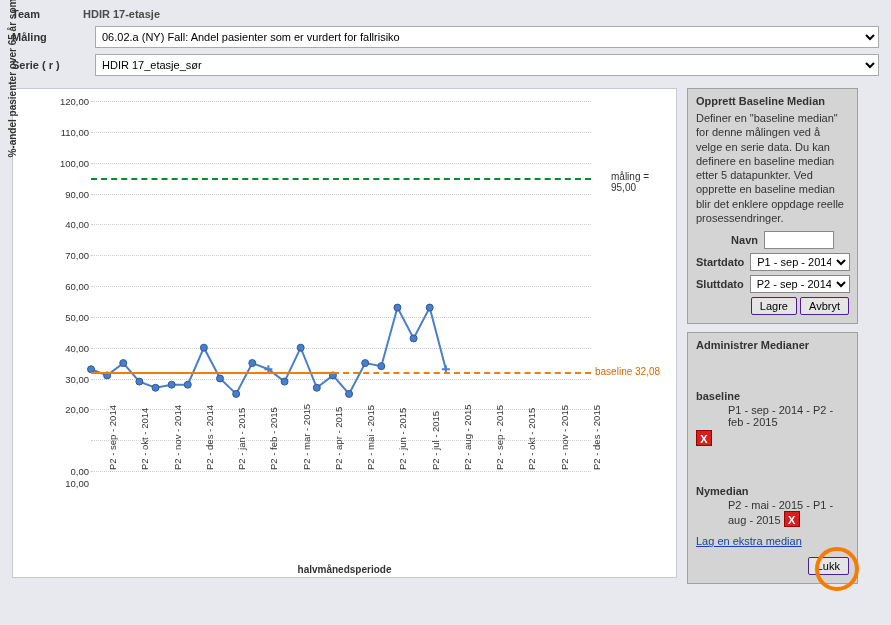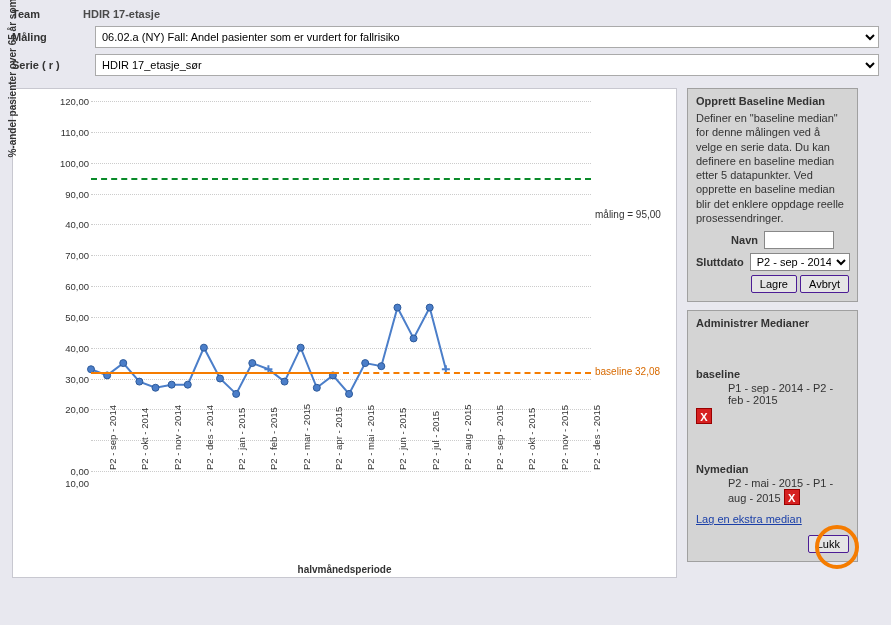--- a/index.html
+++ b/index.html
@@ -260,21 +260,21 @@
             <circle cx="258.06451612903226" cy="292.91666666666663" r="3.5" class="pt"></circle>
             <circle cx="274.19354838709677" cy="262.0833333333333" r="3.5" class="pt"></circle>
             <circle cx="290.3225806451613" cy="265.1666666666667" r="3.5" class="pt"></circle>
             <circle cx="306.4516129032258" cy="206.58333333333334" r="3.5" class="pt"></circle>
             <circle cx="322.5806451612903" cy="237.41666666666666" r="3.5" class="pt"></circle>
             <circle cx="338.7096774193548" cy="206.58333333333334" r="3.5" class="pt"></circle>
             <line x1="350.83870967741933" x2="358.83870967741933" y1="268.25" y2="268.25" class="cross"></line>
             <line x1="354.83870967741933" x2="354.83870967741933" y1="264.25" y2="272.25" class="cross"></line>
           </svg>
       </div>
-      <div class="target-label" style="left:582px;top:82px;margin-top:38px;">måling = 95,00</div>
+      <div class="target-label" style="left:598px;top:82px;">måling = 95,00</div>
       <div class="target-label" style="left:582px;top:277px;color:#d86a00;">baseline 32,08</div>
 
       <div id="xticks">
           <div class="x-tick" style="left: 94.129px;">P2 - sep - 2014</div>
           <div class="x-tick" style="left: 126.387px;">P2 - okt - 2014</div>
           <div class="x-tick" style="left: 158.645px;">P2 - nov - 2014</div>
           <div class="x-tick" style="left: 190.903px;">P2 - des - 2014</div>
           <div class="x-tick" style="left: 223.161px;">P2 - jan - 2015</div>
           <div class="x-tick" style="left: 255.419px;">P2 - feb - 2015</div>
           <div class="x-tick" style="left: 287.677px;">P2 - mar - 2015</div>
@@ -292,20 +292,26 @@
 
     <div class="right-col">
       <div class="panel">
         <div class="panel-title">Opprett Baseline Median</div>
         <div class="panel-text">Definer en "baseline median" for denne målingen ved å velge en serie data. Du kan definere en baseline median etter 5 datapunkter. Ved opprette en baseline median blir det enklere oppdage reelle prosessendringer.</div>
         <div class="form-row">
           <span class="form-lbl">Navn</span>
           <input class="form-inp" type="text" style="width: 70px; flex: 0 0 auto;">
         </div>
         <div class="form-row">
+          <span class="form-lbl">Startdato</span>
+          <select class="form-sel">
+            <option>P1 - sep - 2014</option>
+          </select>
+        </div>
+        <div class="form-row">
           <span class="form-lbl">Sluttdato</span>
           <select class="form-sel">
             <option>P2 - sep - 2014</option>
           </select>
         </div>
         <div class="btn-row">
           <button class="btn">Lagre</button>
           <button class="btn">Avbryt</button>
         </div>
       </div>

